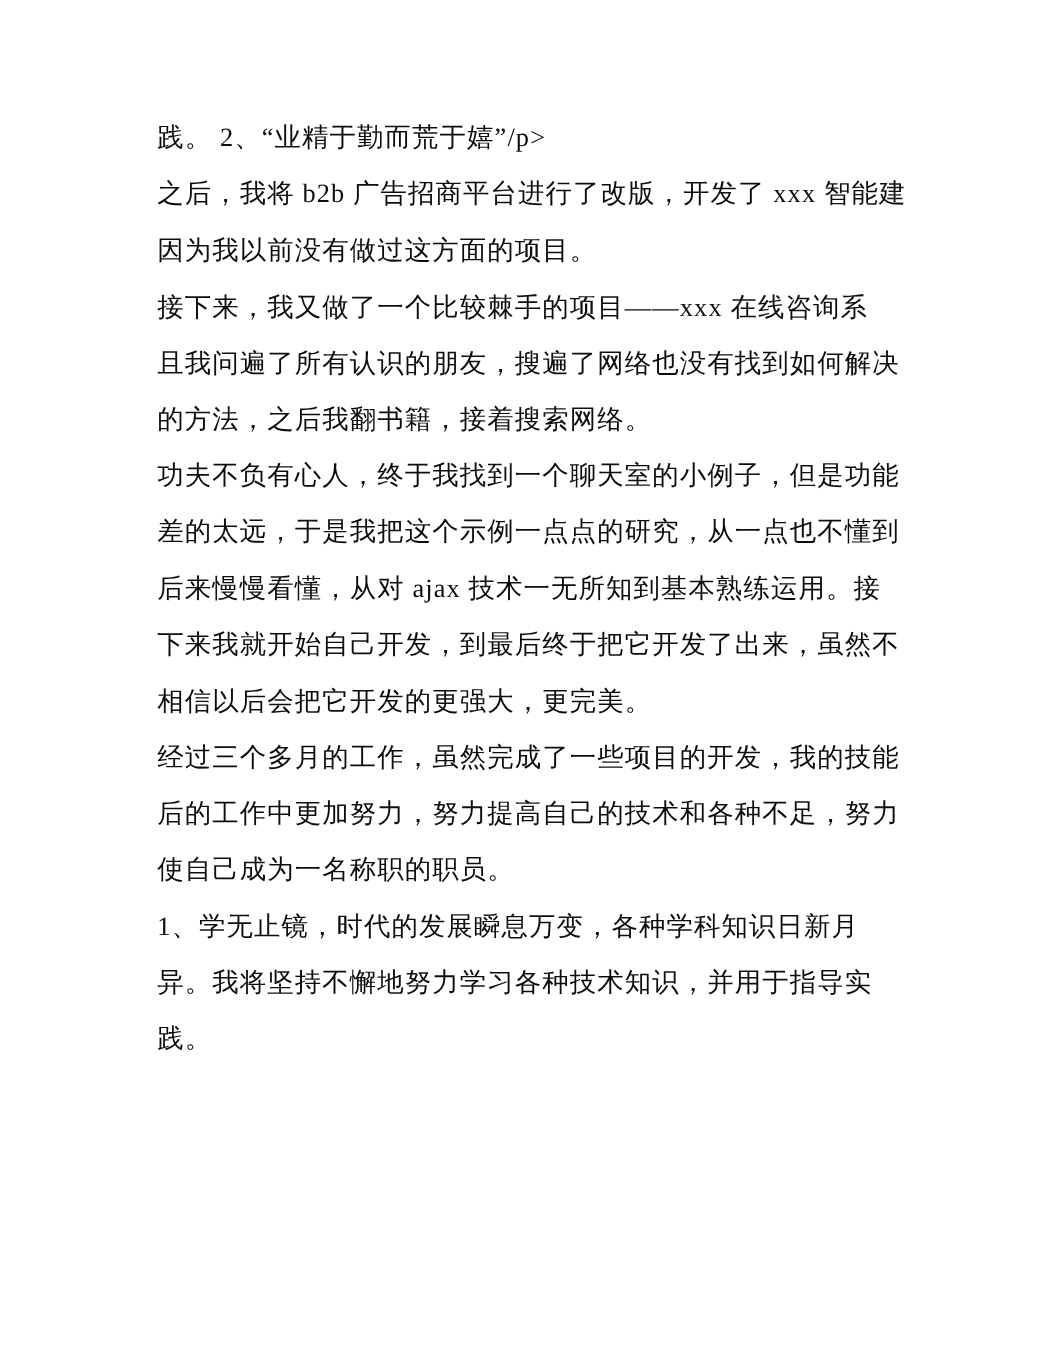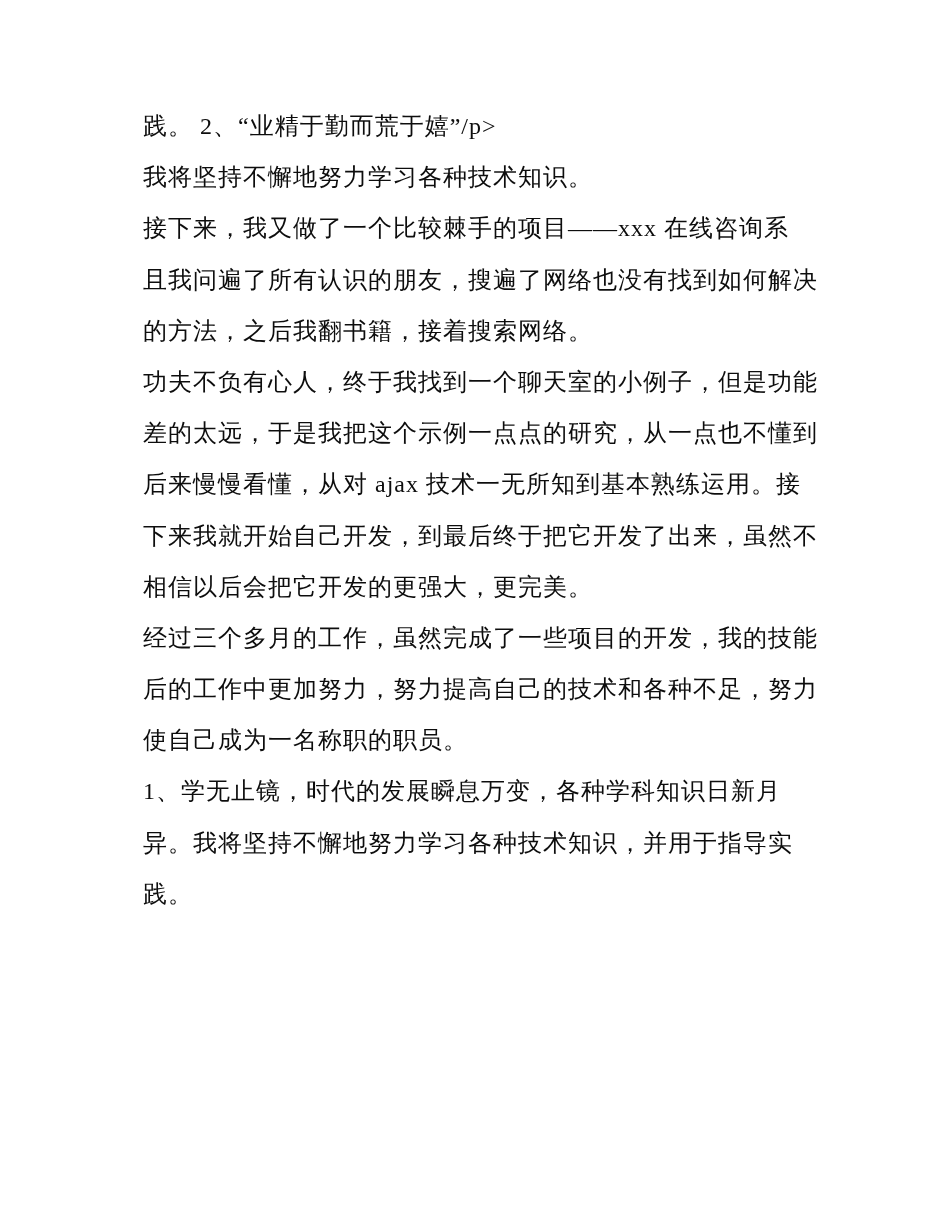--- a/index.html
+++ b/index.html
@@ -36,21 +36,22 @@
     white-space: nowrap;
     font-weight: 400;
   }
 </style>
 </head>
 <body>
 
 <div class="page">
   <div class="text-block">
     <p class="text-line">践。 2、“业精于勤而荒于嬉”/p&gt;</p>
-    <p class="text-line">我将坚持不懈地努力学习各种技术知识。</p>
+    <p class="text-line">之后，我将 b2b 广告招商平台进行了改版，开发了 xxx 智能建</p>
+    <p class="text-line">因为我以前没有做过这方面的项目。</p>
     <p class="text-line">接下来，我又做了一个比较棘手的项目——xxx 在线咨询系</p>
     <p class="text-line">且我问遍了所有认识的朋友，搜遍了网络也没有找到如何解决</p>
     <p class="text-line">的方法，之后我翻书籍，接着搜索网络。</p>
     <p class="text-line">功夫不负有心人，终于我找到一个聊天室的小例子，但是功能</p>
     <p class="text-line">差的太远，于是我把这个示例一点点的研究，从一点也不懂到</p>
     <p class="text-line">后来慢慢看懂，从对 ajax 技术一无所知到基本熟练运用。接</p>
     <p class="text-line">下来我就开始自己开发，到最后终于把它开发了出来，虽然不</p>
     <p class="text-line">相信以后会把它开发的更强大，更完美。</p>
     <p class="text-line">经过三个多月的工作，虽然完成了一些项目的开发，我的技能</p>
     <p class="text-line">后的工作中更加努力，努力提高自己的技术和各种不足，努力</p>

